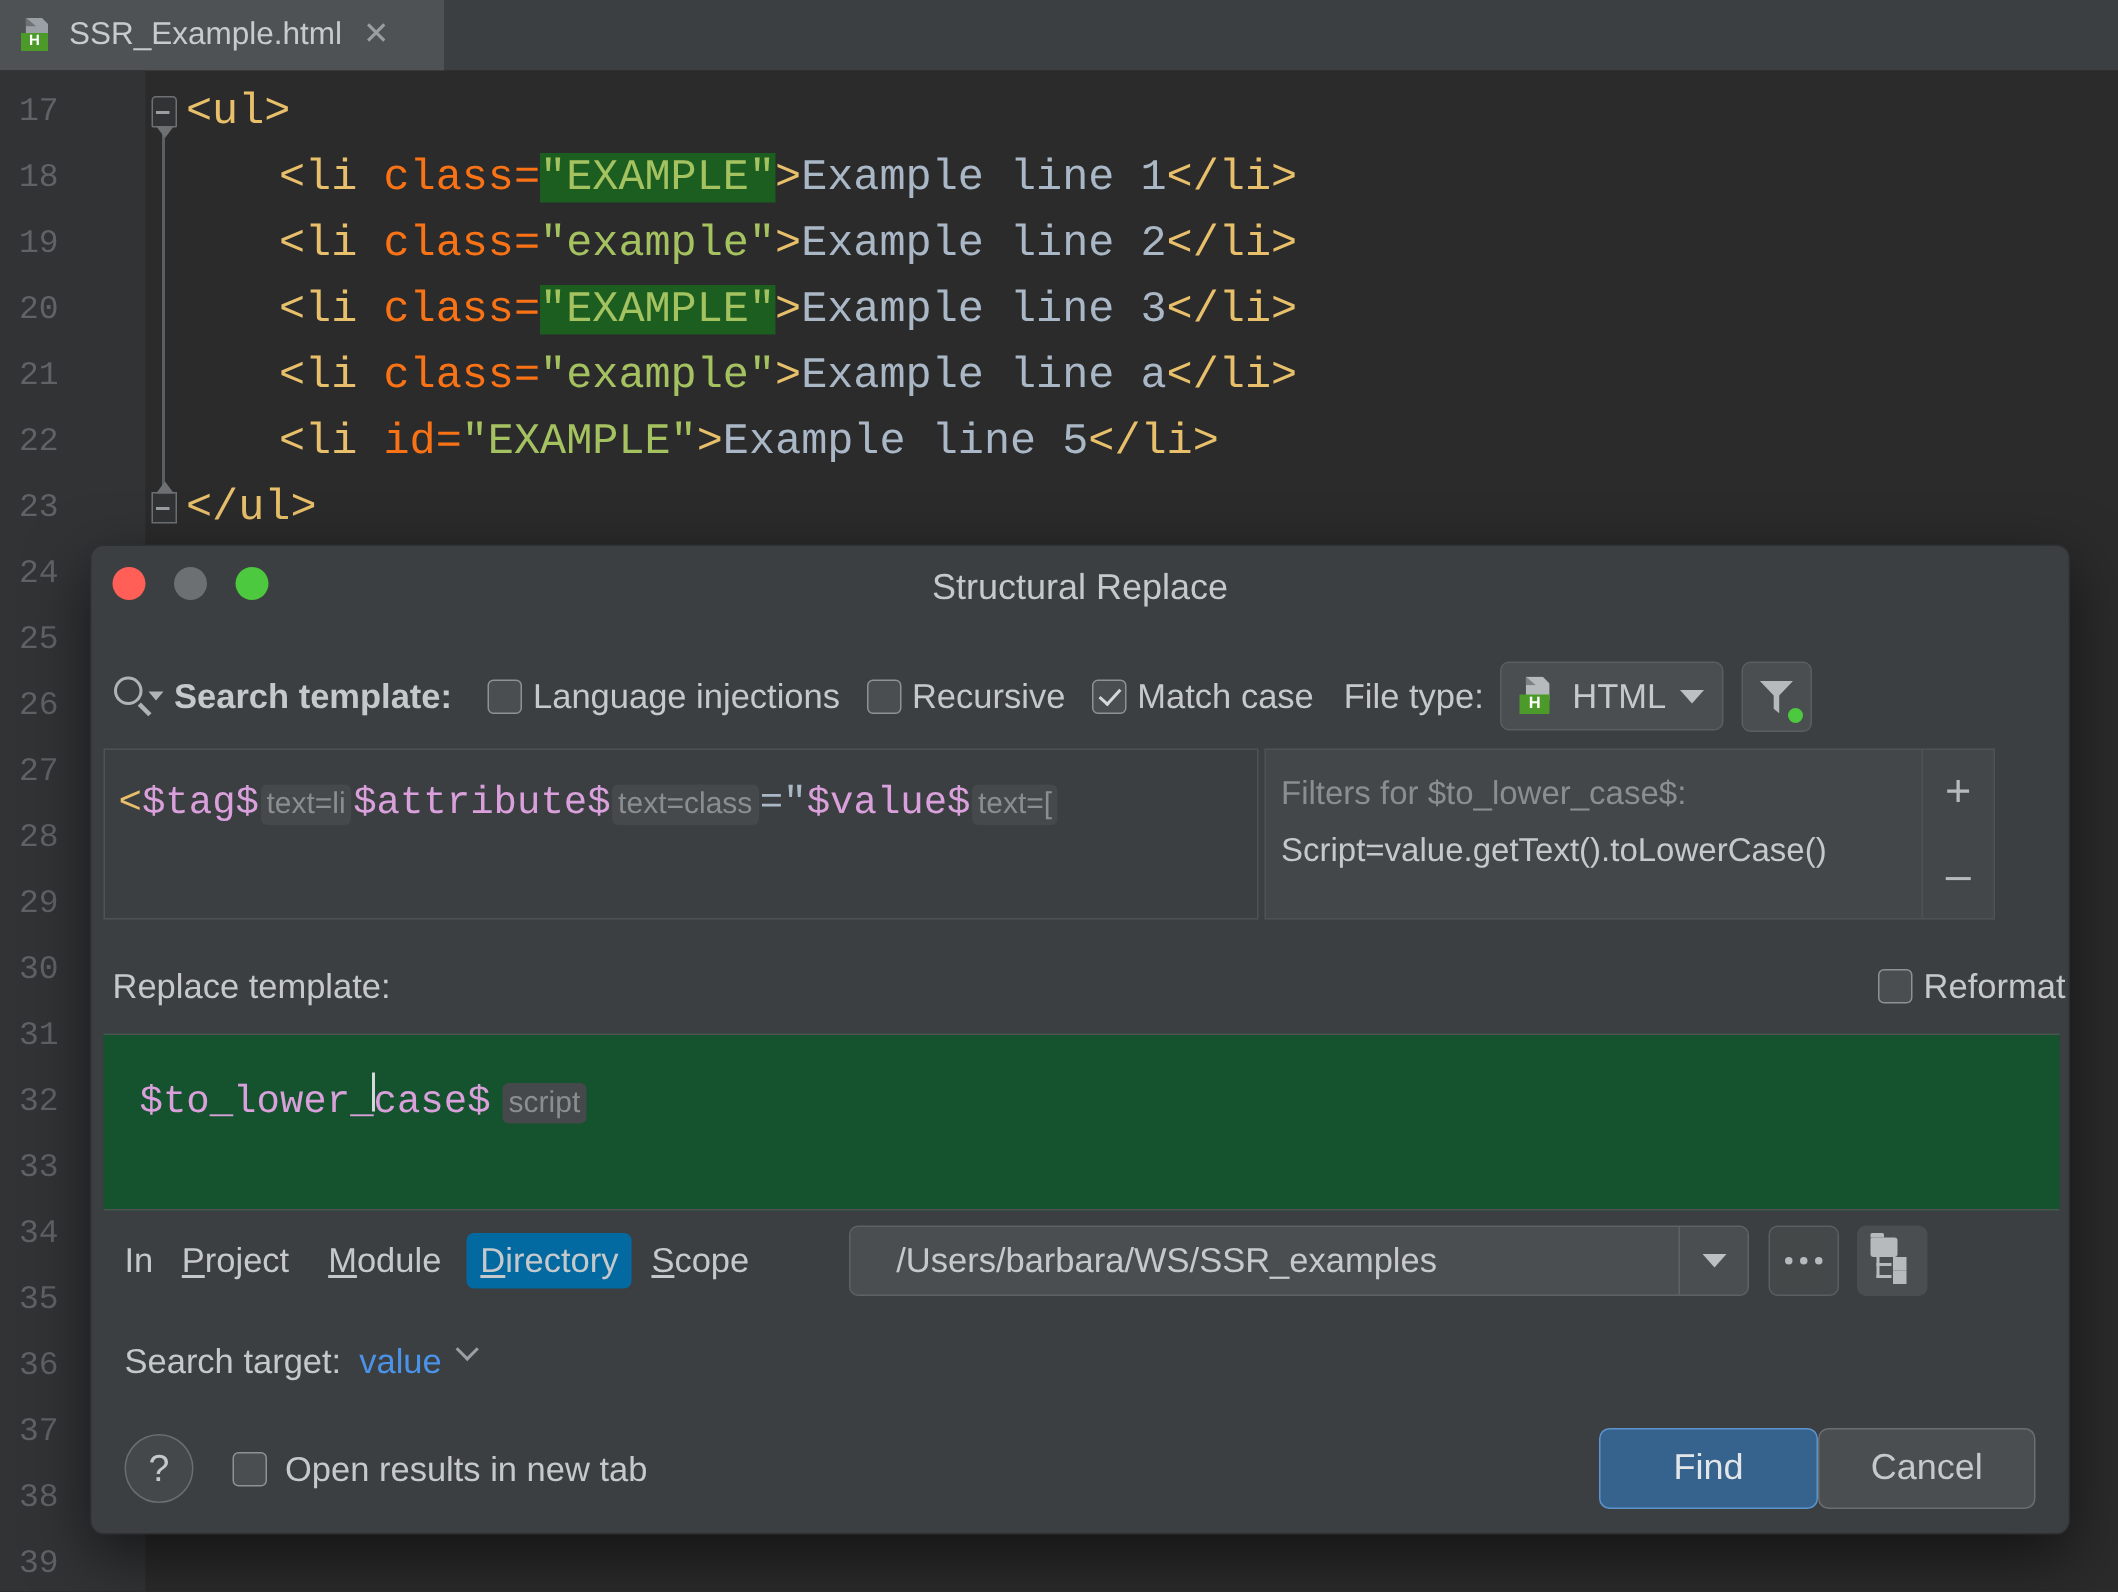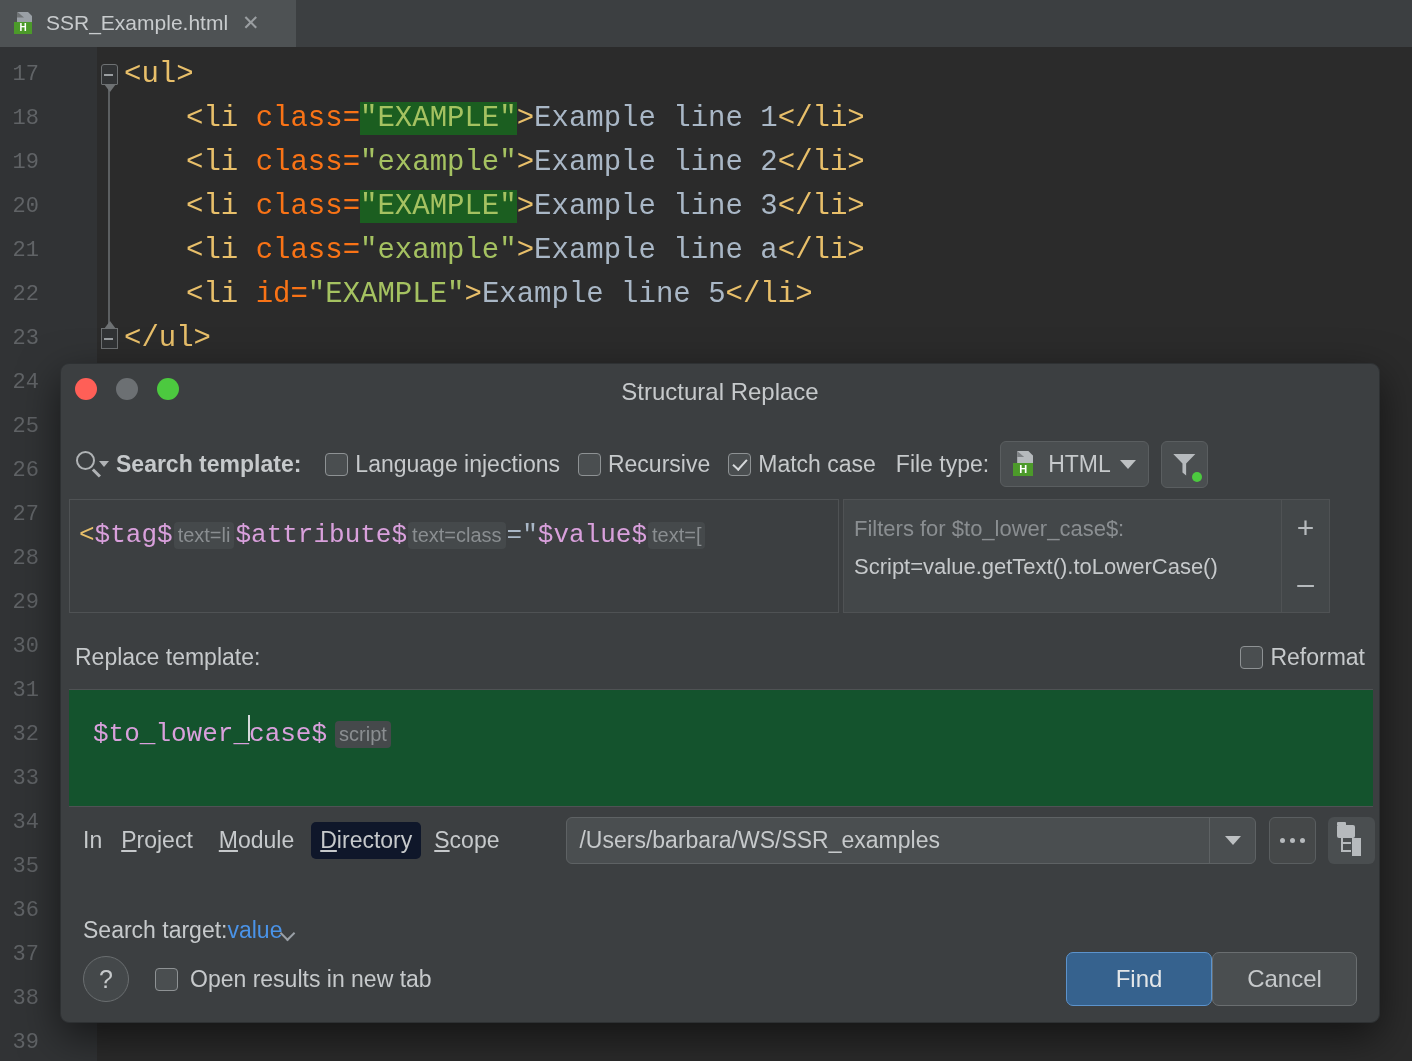--- a/index.html
+++ b/index.html
@@ -228,21 +228,21 @@
   .f-body { color: #C6C9CB; font-size: 22px; line-height: 38px; white-space: nowrap; }
   .filters-btns {
     width: 48px; border-left: 1px solid #4F5254;
     display: flex; flex-direction: column; align-items: center; justify-content: space-around;
   }
   .pm { color: #B6BABD; font-size: 30px; line-height: 1; }
 
   .replace-head {
     position: absolute; left: 0; top: 270px; width: 100%; height: 46px;
     display: flex; align-items: center; justify-content: space-between;
-    padding: 0 14px 0 14px;
+    padding: 0 2px 0 14px;
   }
   .repl-editor {
     position: absolute; left: 8px; top: 325px; width: 1304px; height: 118px;
     background: #14532d; border-top: 1px solid #4F5254; border-bottom: 1px solid #4F5254;
   }
   .repl-line {
     position: absolute; left: 24px; top: 25px;
     font-family: "Liberation Mono", monospace; font-size: 26px;
     display: flex; align-items: baseline; white-space: pre;
   }
@@ -251,29 +251,29 @@
     background: #D6D9DB; vertical-align: -4px; margin: 0 -1px;
   }
 
   .scope-row {
     position: absolute; left: 0; top: 448px; width: 100%; height: 56px;
     display: flex; align-items: center; padding-left: 22px; gap: 0;
   }
   .scope-opt {
     color: #C6C9CB; font-size: 23px; padding: 5px 9px; border-radius: 5px; white-space: nowrap;
   }
-  .scope-opt.selected { background: #0f172a; }
+  .scope-opt.selected { background: #0369a1; }
   .mn { text-decoration: underline; }
 
   .path-combo {
     display: flex; align-items: stretch; height: 47px;
     background: #4A4E50; border: 1px solid #5E6264; border-radius: 6px; overflow: hidden;
   }
   .path-text {
-    width: 642px; display: flex; align-items: center; padding-left: 12px;
+    width: 552px; display: flex; align-items: center; padding-left: 30px;
     color: #C6C9CB; font-size: 23px; white-space: nowrap; overflow: hidden;
   }
   .path-arrow {
     width: 46px; display: flex; align-items: center; justify-content: center;
     border-left: 1px solid #5E6264;
   }
   .ellipsis-btn {
     width: 47px; height: 47px; margin-left: 13px;
     background: #454849; border: 1px solid #5A5E60; border-radius: 6px;
     display: flex; align-items: center; justify-content: center; gap: 5px;
@@ -292,21 +292,21 @@
     background: #B6BABD; border-radius: 1px 1px 0 0;
   }
   .tree-v { position: absolute; left: 13px; top: 21px; width: 2px; height: 14px; background: #B6BABD; }
   .tree-h1 { position: absolute; left: 13px; top: 25px; width: 10px; height: 2px; background: #B6BABD; }
   .tree-h2 { position: absolute; left: 13px; top: 33px; width: 10px; height: 2px; background: #B6BABD; }
   .tree-sq1 { position: absolute; left: 24px; top: 21px; width: 9px; height: 9px; background: #B6BABD; }
   .tree-sq2 { position: absolute; left: 24px; top: 30px; width: 9px; height: 9px; background: #B6BABD; }
 
   .target-row {
     position: absolute; left: 0; top: 530px; width: 100%; height: 50px;
-    display: flex; align-items: flex-end; padding-left: 22px; 
+    display: flex; align-items: flex-start; padding-left: 22px; gap: 12px;
   }
   .target-val { color: #4A93E8; font-size: 23px; }
   .chev {
     width: 11px; height: 11px; border-right: 2.3px solid #9AA0A6;
     border-bottom: 2.3px solid #9AA0A6; transform: rotate(45deg); margin-bottom: 5px;
   }
 
   .bottom-row {
     position: absolute; left: 0; bottom: 0; width: 100%; height: 86px;
     display: flex; align-items: center; padding: 0 22px 0 22px;

